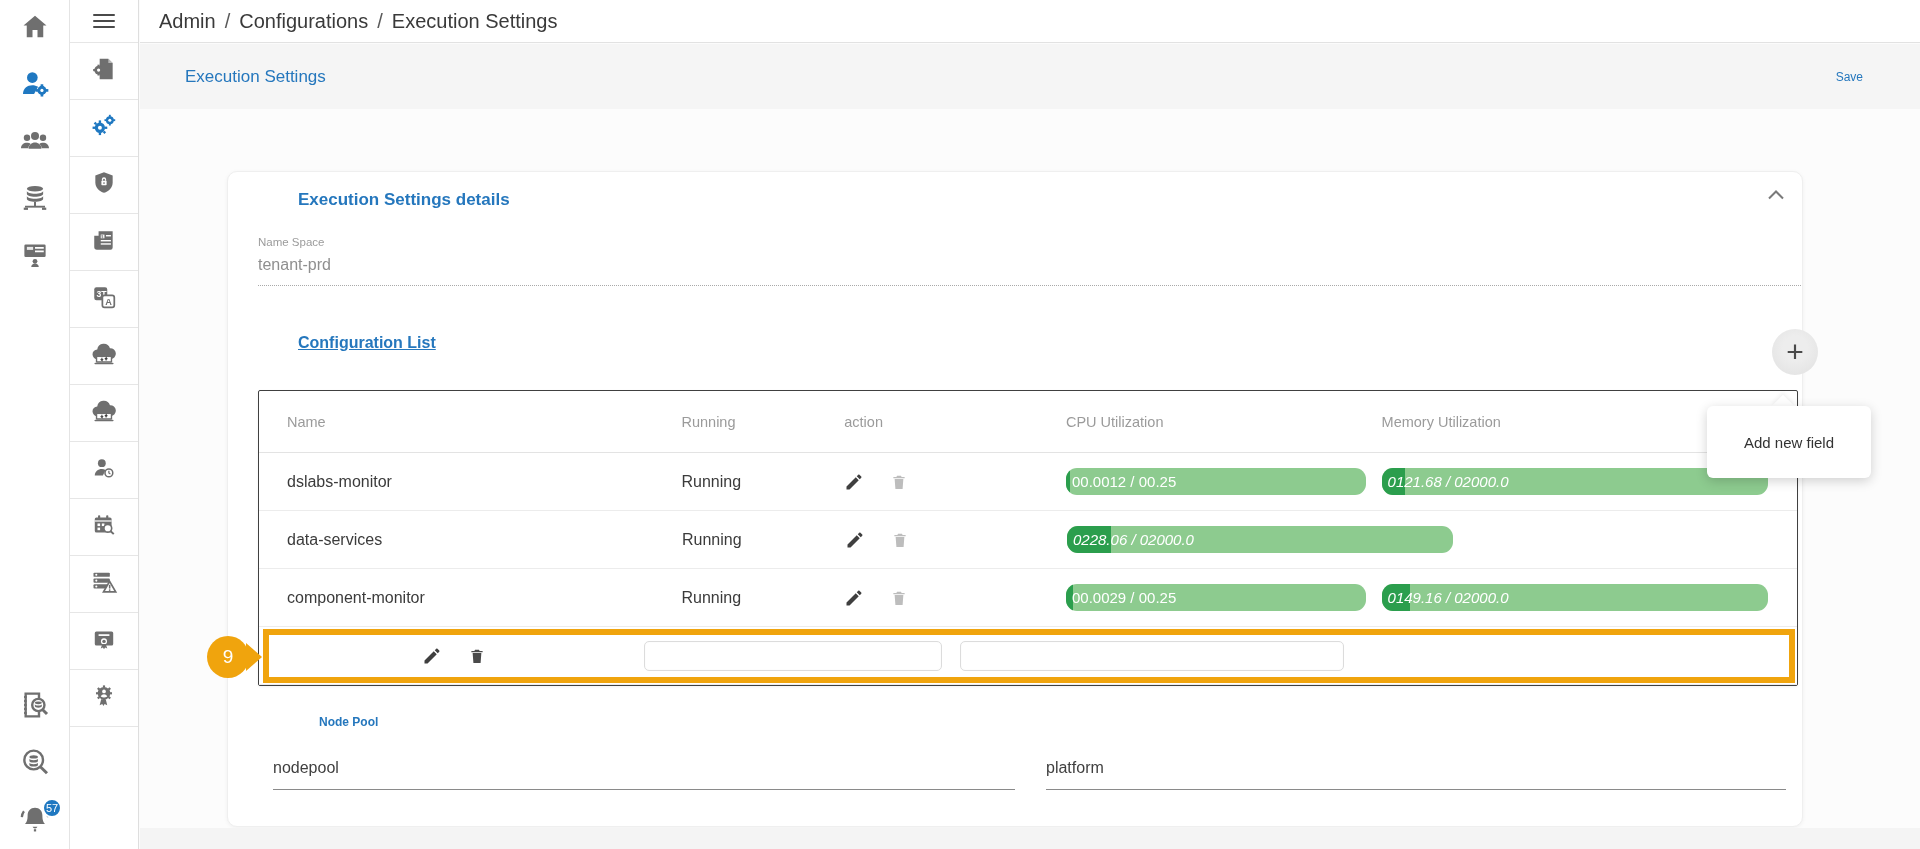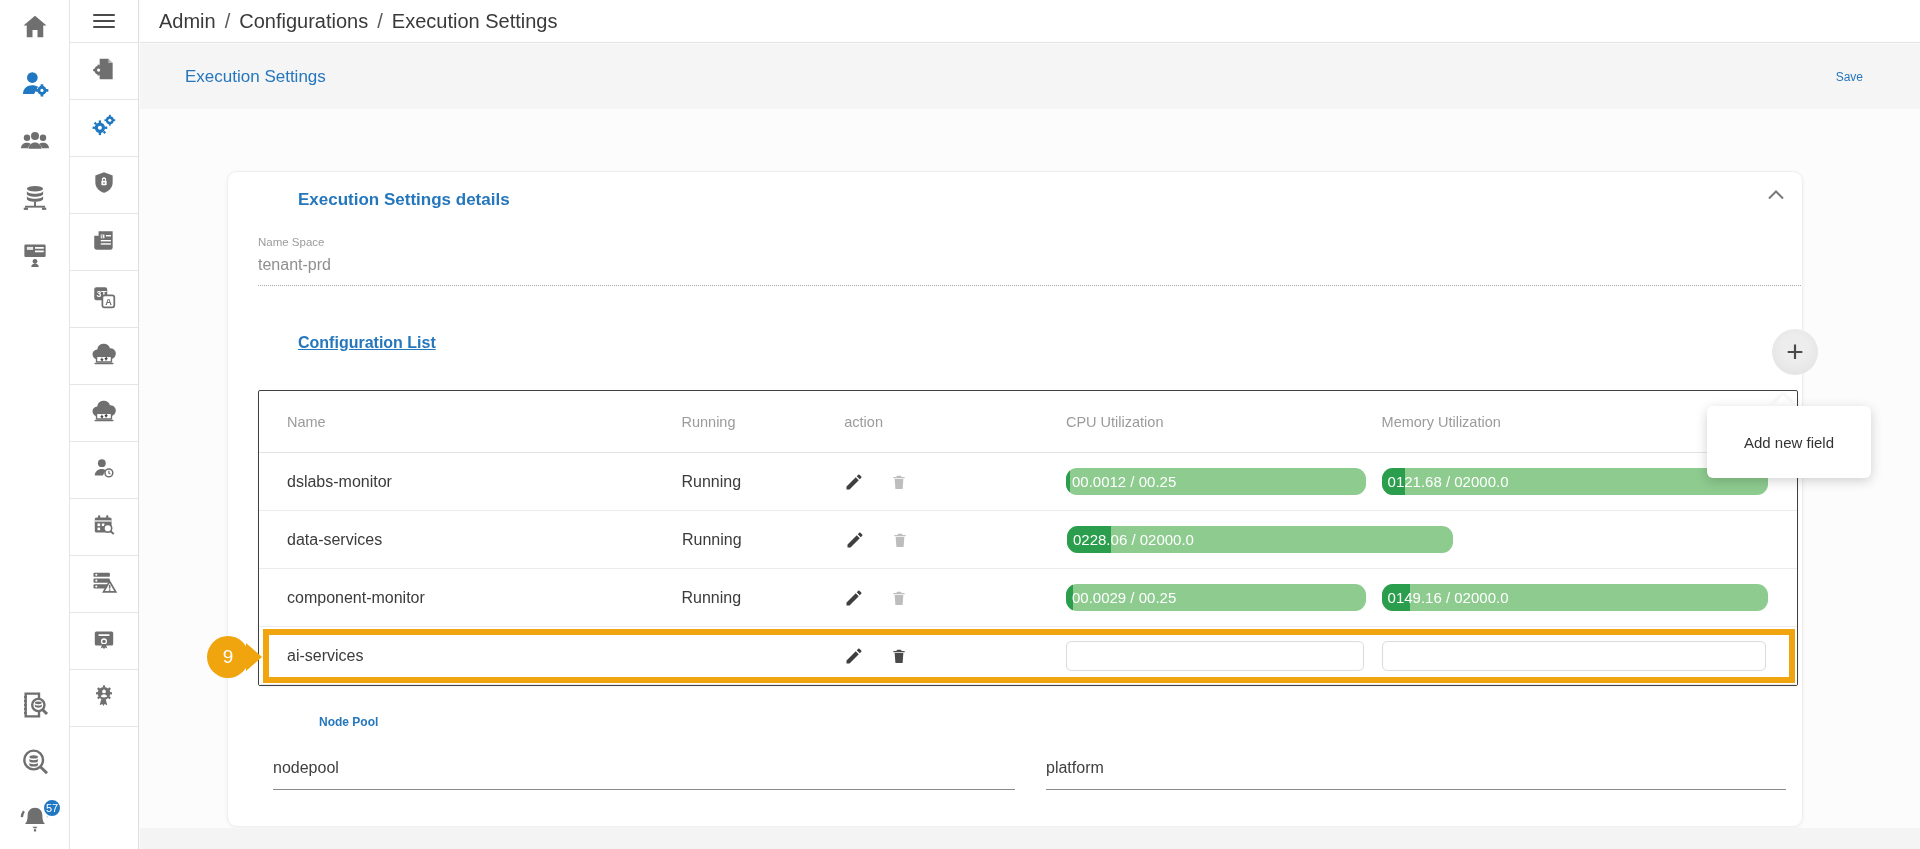--- a/index.html
+++ b/index.html
@@ -70,21 +70,21 @@
   .icon-btn { cursor:pointer; display:inline-flex; }
   .pencil svg { fill:#3f3f3f; }
   .trash svg  { fill:#bdbdbd; }
   .trash.dark svg { fill:#4a4a4a; }
 
   .badge { position:relative; height:27px; border-radius:11px; background:#8dcb8f; overflow:hidden;
     color:#fff; font-size:15px; line-height:27px; padding-left:6px; white-space:nowrap; }
   .badge .fill { position:absolute; left:0; top:0; bottom:0; background:#2b9e4d; z-index:0; }
   .badge .txt { position:relative; z-index:1; }
   .badge-cpu { width:300px; }
-  .badge-mem { width:386px; }
+  .badge-mem { width:386px;font-style:italic; }
 
   .cell-input { height:30px; border:1px solid #dcdcdc; border-radius:5px; background:#fff; box-shadow:inset 0 0 2px rgba(0,0,0,0.03); }
   .input-cpu { width:298px; } .input-mem { width:384px; }
 
   .highlight-ring { position:absolute; left:4px; top:238px; width:1532px; height:54px; border:6px solid #f0a40d;
     z-index:8; pointer-events:none; }
   .marker9 { position:absolute; left:-52px; top:245px; width:42px; height:42px; border-radius:50%; background:#f0a40d;
     color:#fff; font-size:19px; display:flex; align-items:center; justify-content:center; z-index:9; }
   .marker9::after { content:""; position:absolute; right:-13px; top:7px; border:14px solid transparent; border-right:none;
     border-left:16px solid #f0a40d; }
@@ -438,21 +438,20 @@
           <span class="txt">00.0029 / 00.25</span></div>
           </div>
         <div class="col-memory">
             <div class="badge badge-mem">
           <span class="fill" style="width: 7.5%;"></span>
           <span class="txt">0149.16 / 02000.0</span></div>
           </div>
       </div>
 
       <div class="t-row">
-        <div class="col-name">ai-services</div>
         <div class="col-running"></div>
         <div class="col-action">
           <span class="icon-btn pencil">
               <svg width="20" height="20" viewBox="0 0 24 24">
                 <path d="M3 17.4V21h3.6L17.7 9.9 14.1 6.3zM20.7 6.9c.4-.4.4-1 0-1.4l-2.2-2.2c-.4-.4-1-.4-1.4 0l-1.8 1.8 3.6 3.6z"></path>
               </svg>
             </span>
           <span class="icon-btn trash dark">
               <svg width="18" height="20" viewBox="0 0 24 24">
                 <path d="M6.2 8h11.6l-1 13.2H7.2zM9.4 3.6h5.2l.9 1.6h4v1.8H4.5V5.2h4z"></path>

